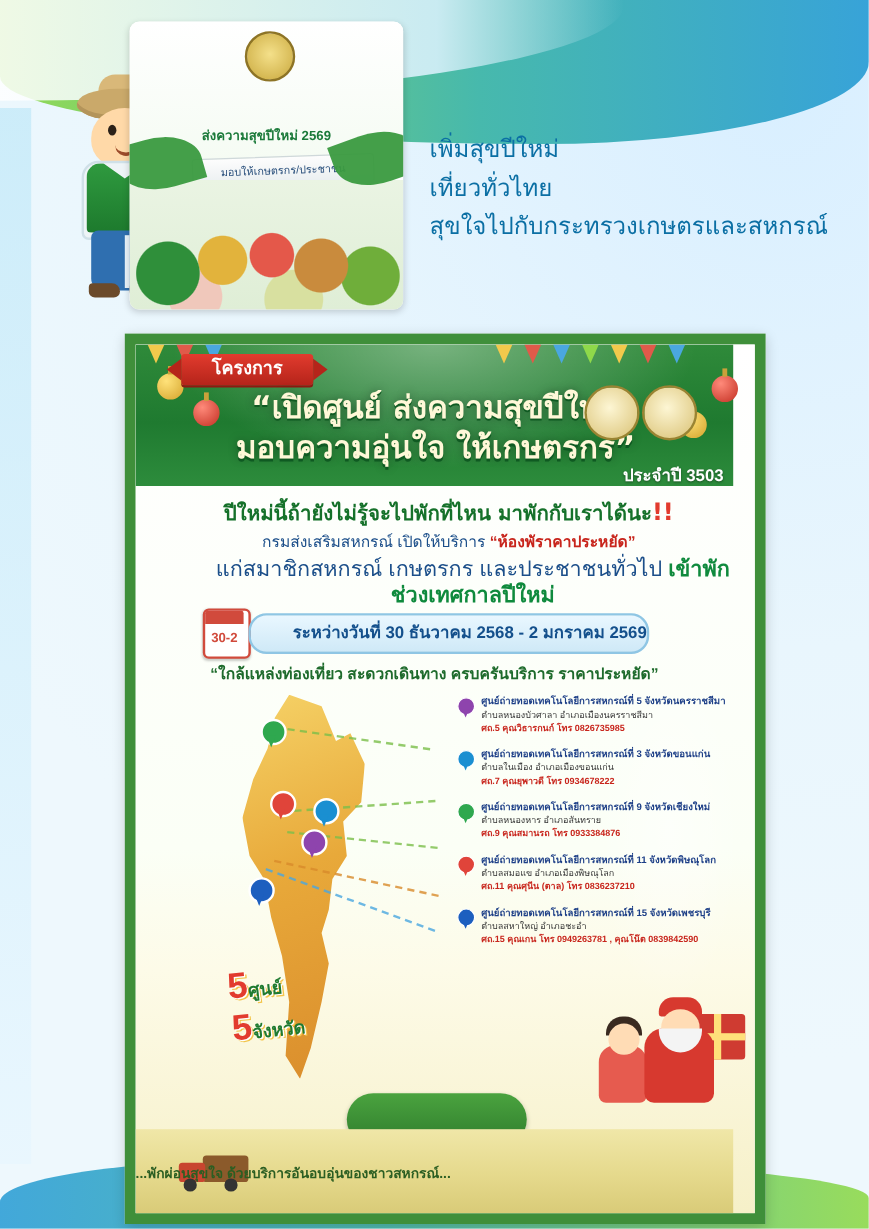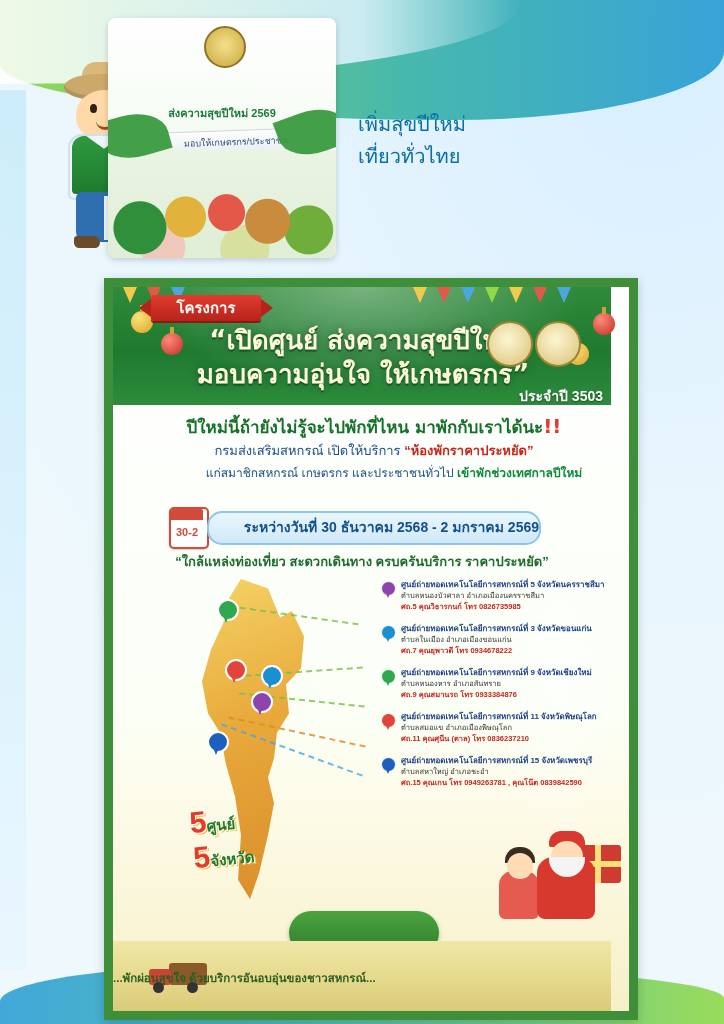--- a/index.html
+++ b/index.html
@@ -214,21 +214,21 @@
   .sub-block{
     position:absolute;left:0;top:126px;width:498px;text-align:center;padding-left:12px;
   }
   .sub-line1{
     color:#15712a;font-size:17px;font-weight:bold;line-height:26px;
     font-family:"DejaVu Sans", sans-serif;
   }
   .bang{color:#e23b2e;font-size:20px;}
   .sub-line2{color:#1c4f8a;font-size:13px;line-height:22px;}
   .sub-line2 .hl{color:#c8251c;font-weight:bold;}
-  .sub-line3{color:#1c4f8a;font-size:12px;line-height:22px;margin-left:40px;}
+  .sub-line3{color:#1c4f8a;font-size:18px;line-height:22px;margin-left:40px;}
   .sub-line3 .hl{color:#0f8a3d;font-weight:bold;}
 
   .date-bar{
     position:absolute;left:94px;top:224px;width:330px;height:30px;
     background:linear-gradient(180deg,#e9f7ff,#cfe9f7);
     border:2px solid #8fc6e4;border-radius:15px;
     color:#14508c;font-size:14px;font-weight:bold;text-align:right;line-height:28px;
   }
   .cal-icon{
     position:absolute;left:56px;top:220px;width:36px;height:38px;
@@ -356,20 +356,21 @@
     <div class="pt-sub">ส่งความสุขปีใหม่ 2569</div>
     <div class="pt-ribbon">มอบให้เกษตรกร/ประชาชน</div>
     <div class="pt-food"></div>
     <div class="pt-leaf a"></div>
     <div class="pt-leaf b"></div>
   </div>
 
   <div class="header-text">
     <div>เพิ่มสุขปีใหม่</div>
     <div>เที่ยวทั่วไทย</div>
+    <div>สุขใจไปกับกระทรวงเกษตรและสหกรณ์</div>
   </div>
 </div>
 
 <div class="poster">
   <div class="poster-inner"></div>
   <div class="poster-green-top"></div>
   <div class="poster-green-sheen"></div>
 
   <div class="bunting">
     <div class="flag" style="left:10px;border-top-color:#f2c94c;"></div>
@@ -397,21 +398,21 @@
   </div>
   <div class="headline-year">ประจำปี 3503</div>
   <div class="seal s1"></div>
   <div class="seal s2"></div>
 
   <div class="sub-block">
     <div class="sub-line1">
       <span>ปีใหม่นี้ถ้ายังไม่รู้จะไปพักที่ไหน มาพักกับเราได้นะ</span><span class="bang">!!</span>
     </div>
     <div class="sub-line2">
-      <span>กรมส่งเสริมสหกรณ์ เปิดให้บริการ </span><span class="hl">“ห้องพักราคาประหยัด”</span>
+      <span>กรมส่งเสริมสหกรณ์ เปิดให้บริการ </span><span class="hl">“ห้องพัราคาประหยัด”</span>
     </div>
     <div class="sub-line3">
       <span>แก่สมาชิกสหกรณ์ เกษตรกร และประชาชนทั่วไป </span><span class="hl">เข้าพักช่วงเทศกาลปีใหม่</span>
     </div>
   </div>
 
   <div class="cal-icon">
     <div class="cal-top"></div>
     <div class="cal-day">30-2</div>
   </div>

